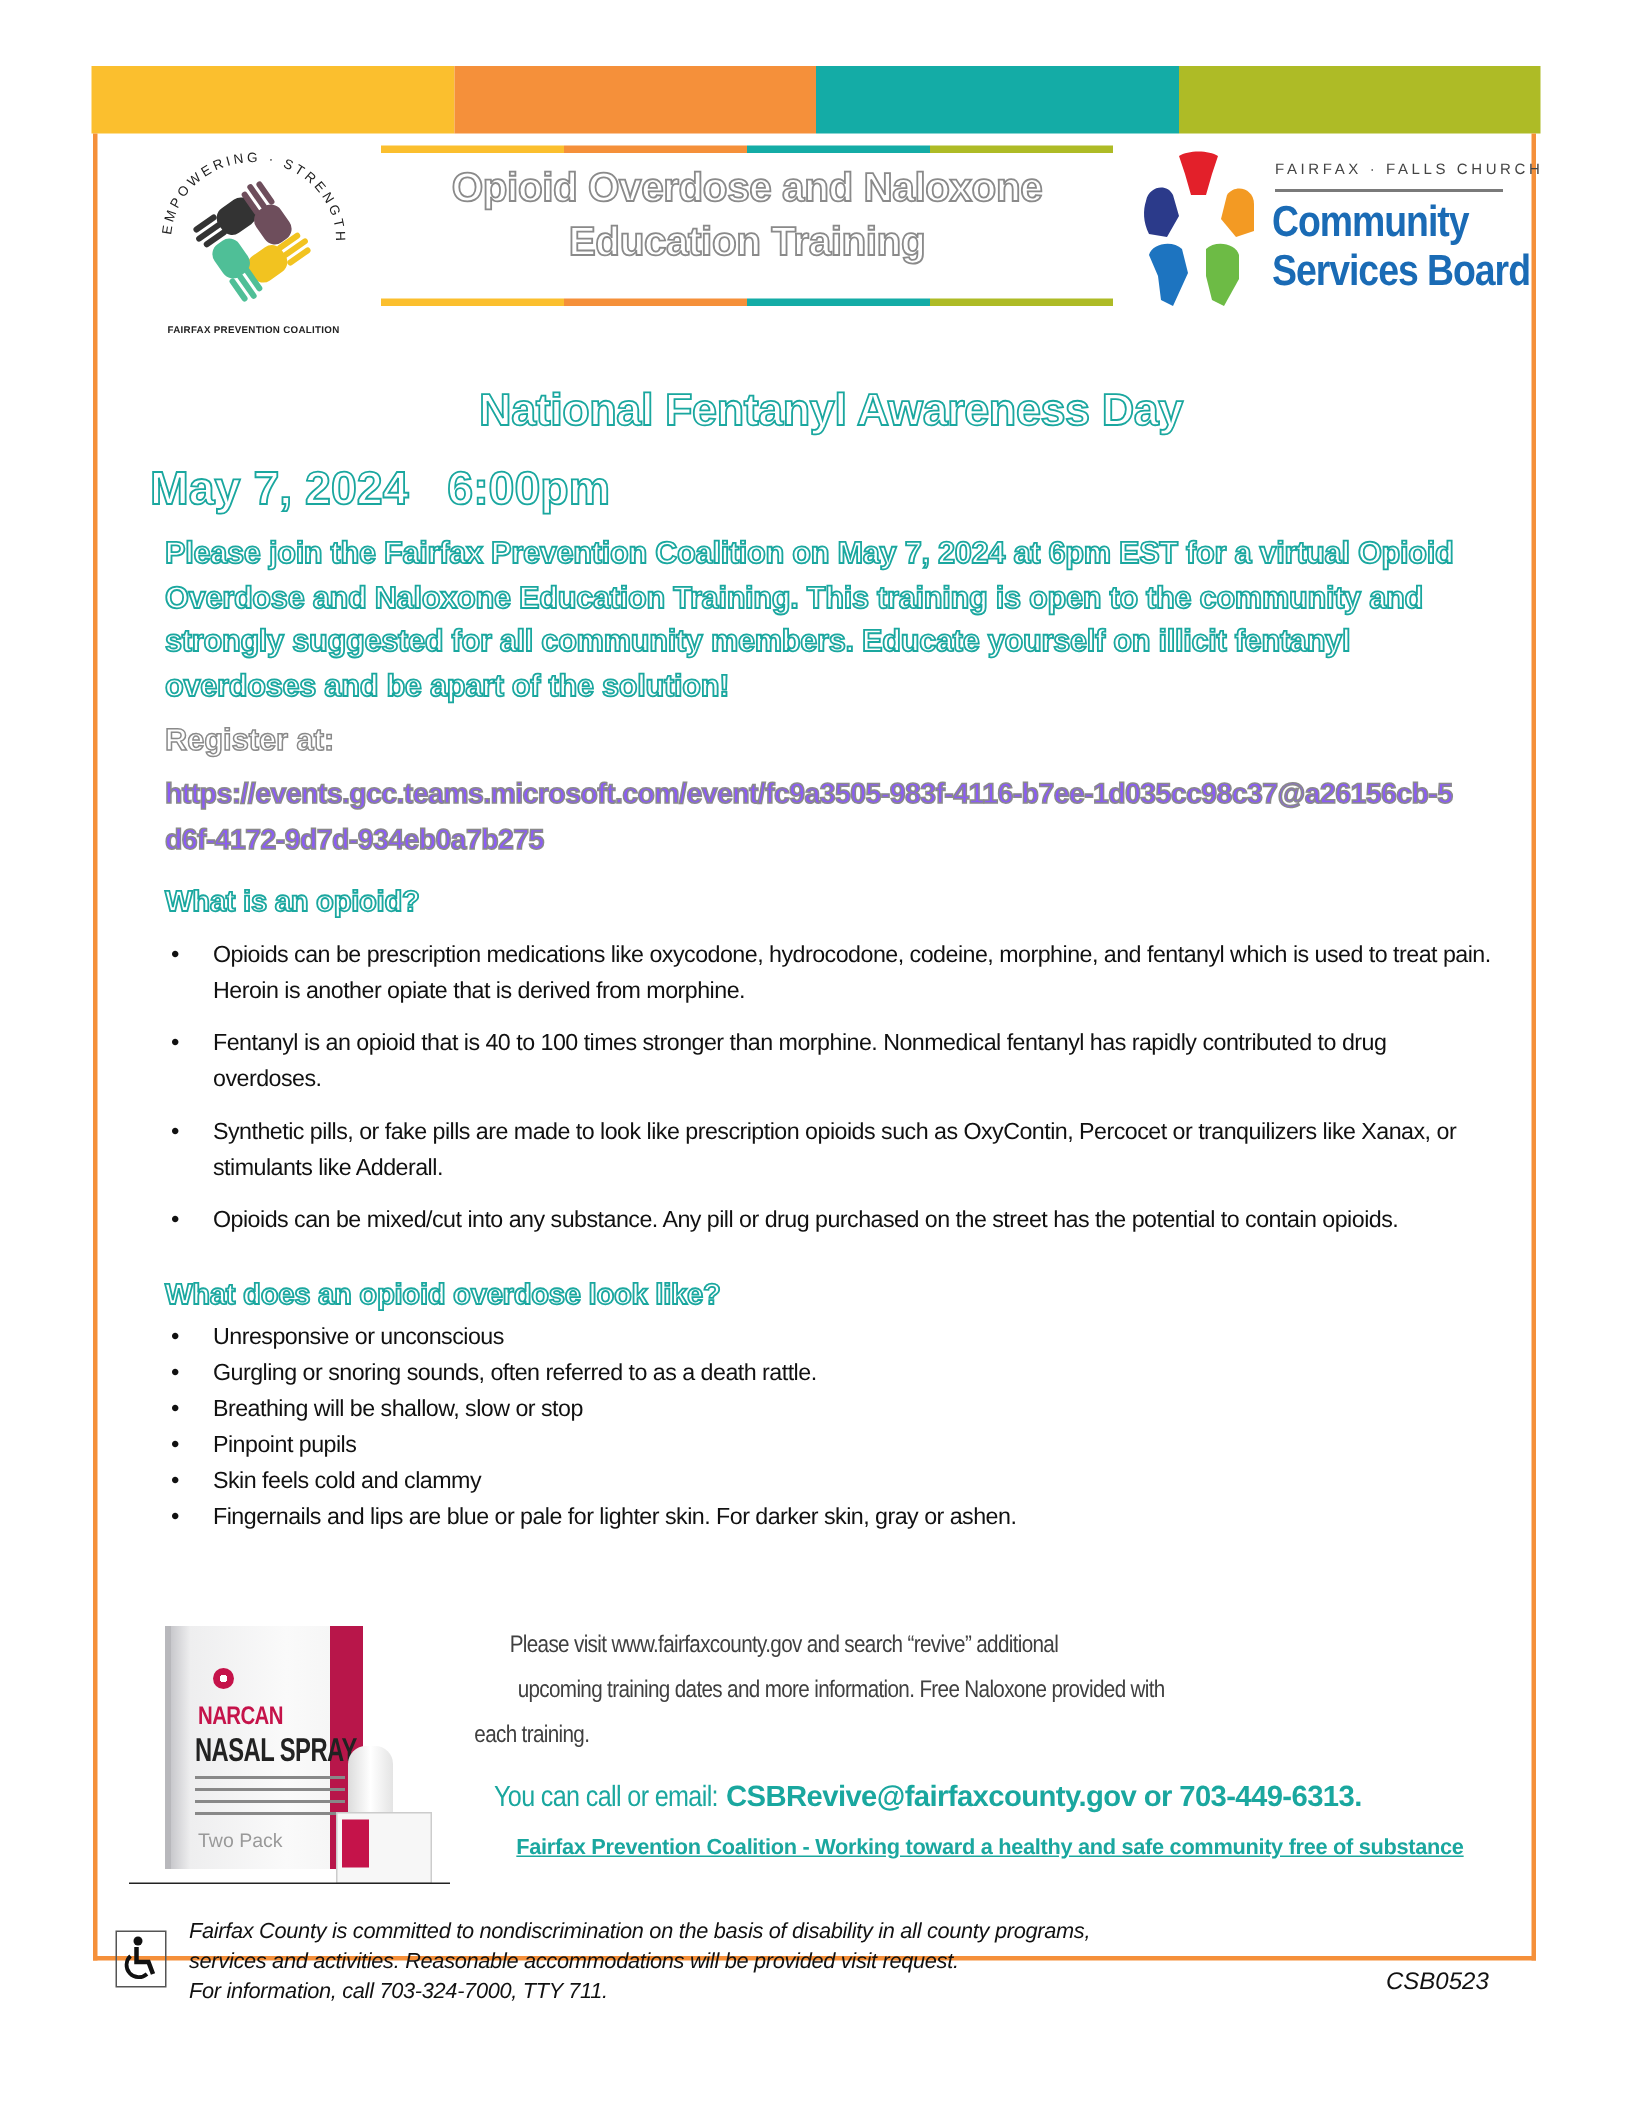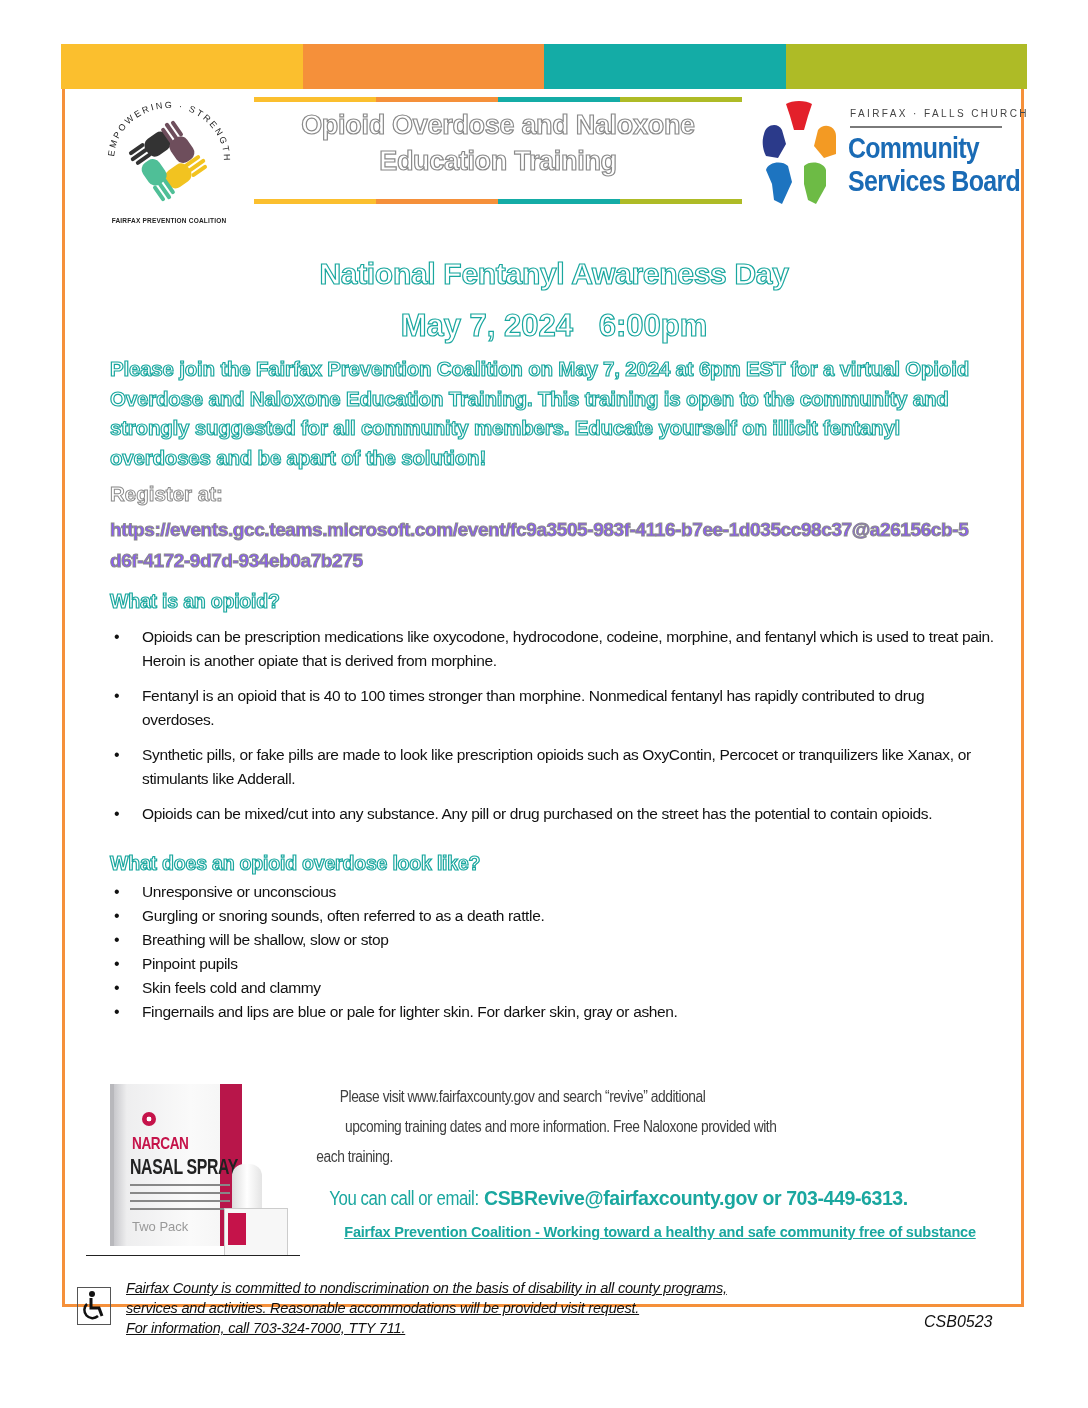--- a/index.html
+++ b/index.html
@@ -25,21 +25,21 @@
   
   .csb-logo { position: absolute; left: 758px; top: 100px; width: 250px; height: 110px; }
   .csb-mark { position: absolute; left: 2px; top: 0; width: 80px; height: 108px; }
   .csb-top { position: absolute; left: 92px; top: 8px; font-size: 10px; letter-spacing: 2.4px; color: #444; white-space: nowrap; }
   .csb-rule { position: absolute; left: 92px; top: 26px; width: 152px; height: 2px; background: #7a7a7a; }
   .csb-name { position: absolute; left: 90px; top: 32px; font-size: 29px; font-weight: bold; color: #1a6bb5; line-height: 33px; letter-spacing: -0.8px; transform: scaleX(0.86); transform-origin: left top; white-space: nowrap; }
 
   
   .h-teal-outline { color: #fff; -webkit-text-stroke: 1.2px #1aa79f; font-weight: bold; }
   .event-title { position: absolute; left: 100px; width: 908px; top: 254px; text-align: center; font-size: 30px; line-height: 40px; letter-spacing: -0.3px; }
-  .event-date { position: absolute; left: 100px; width: 908px; top: 305px; text-align: center; font-size: 31px; line-height: 42px; white-space: pre; }
+  .event-date { position: absolute; left: 100px; width: 908px; top: 305px; text-align: left; font-size: 31px; line-height: 42px; white-space: pre; }
 
   .intro { position: absolute; left: 110px; top: 354px; width: 880px; font-size: 20.5px; line-height: 29.5px; letter-spacing: -0.2px; }
 
   .reg-label { position: absolute; left: 110px; top: 480px; font-size: 20.5px; line-height: 28px; color: #fff; -webkit-text-stroke: 1px #8a8a8a; font-weight: bold; }
   .reg-url { position: absolute; left: 110px; top: 514px; width: 860px; font-size: 19px; line-height: 31px; color: #8b5cf6; -webkit-text-stroke: 1px #8a8a8a; font-weight: bold; word-break: break-all; letter-spacing: -0.4px; text-decoration: none; }
 
   .section-h { position: absolute; left: 110px; font-size: 19.5px; line-height: 26px; letter-spacing: -0.2px; }
   .sec1 { top: 588px; }
   .sec2 { top: 850px; }
 
@@ -69,21 +69,21 @@
   
   .info { position: absolute; left: 310px; top: 1082px; width: 700px; text-align: left; color: #404040; font-size: 16px; line-height: 30px; letter-spacing: -0.5px; font-family: "Liberation Sans", sans-serif; }
   .info span { display: inline-block; transform: scaleX(0.86); }
   .contact { position: absolute; left: 305px; top: 1184px; width: 710px; color: #1aa79f; font-size: 19.5px; line-height: 28px; white-space: nowrap; }
   .contact .lead { display: inline-block; transform: scaleX(0.86); transform-origin: right; letter-spacing: -0.5px; }
   .contact .strong { font-weight: bold; letter-spacing: -0.4px; }
   .fpc-link { position: absolute; left: 305px; top: 1224px; width: 710px; text-align: center; color: #1aa79f; font-size: 14.5px; font-weight: bold; text-decoration: underline; white-space: nowrap; letter-spacing: -0.2px; }
 
   
   .ada { position: absolute; left: 77px; top: 1287px; width: 34px; height: 38px; border: 1px solid #555; box-sizing: border-box; display: flex; align-items: center; justify-content: center; }
-  .footer-text { position: absolute; left: 126px; top: 1278px; width: 760px; font-size: 14.5px; line-height: 20px; font-style: italic; color: #111; letter-spacing: -0.2px; text-decoration: underline; }
+  .footer-text { position: absolute; left: 126px; top: 1278px; width: 760px; font-size: 14.5px; line-height: 20px; font-style: italic; color: #111; letter-spacing: -0.2px; }
   .footer-code { position: absolute; left: 924px; top: 1313px; font-size: 16px; font-style: italic; color: #111; text-align: right; }
 </style>
 </head>
 <body>
 
 <div class="topbar">
   <div class="seg" style="background:#fbbf2e"></div>
   <div class="seg" style="background:#f5903a"></div>
   <div class="seg" style="background:#14aca6"></div>
   <div class="seg" style="background:#aebb26"></div>

